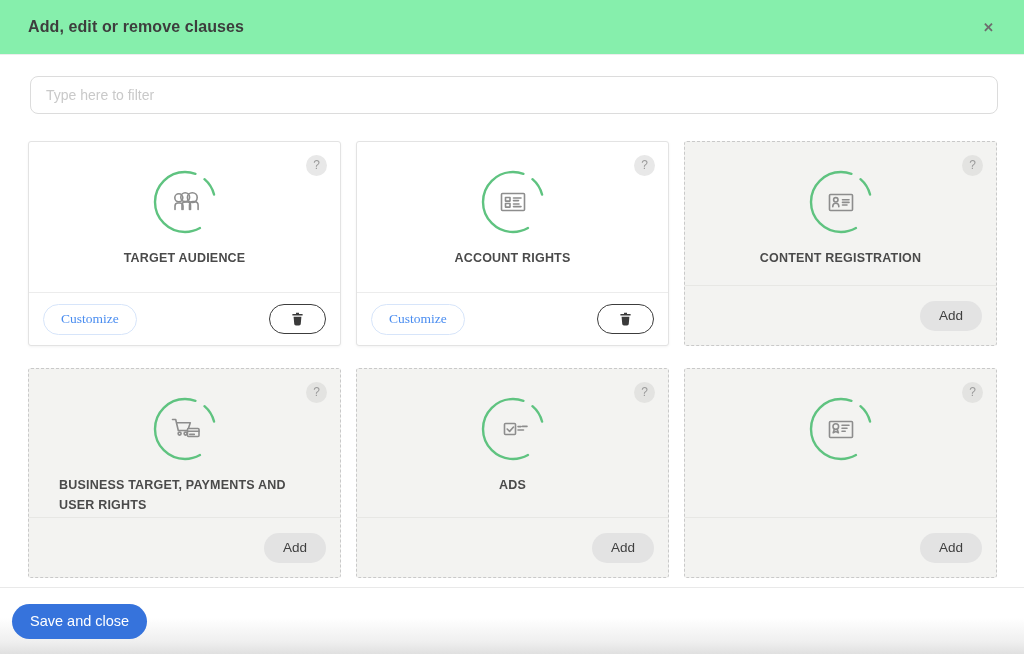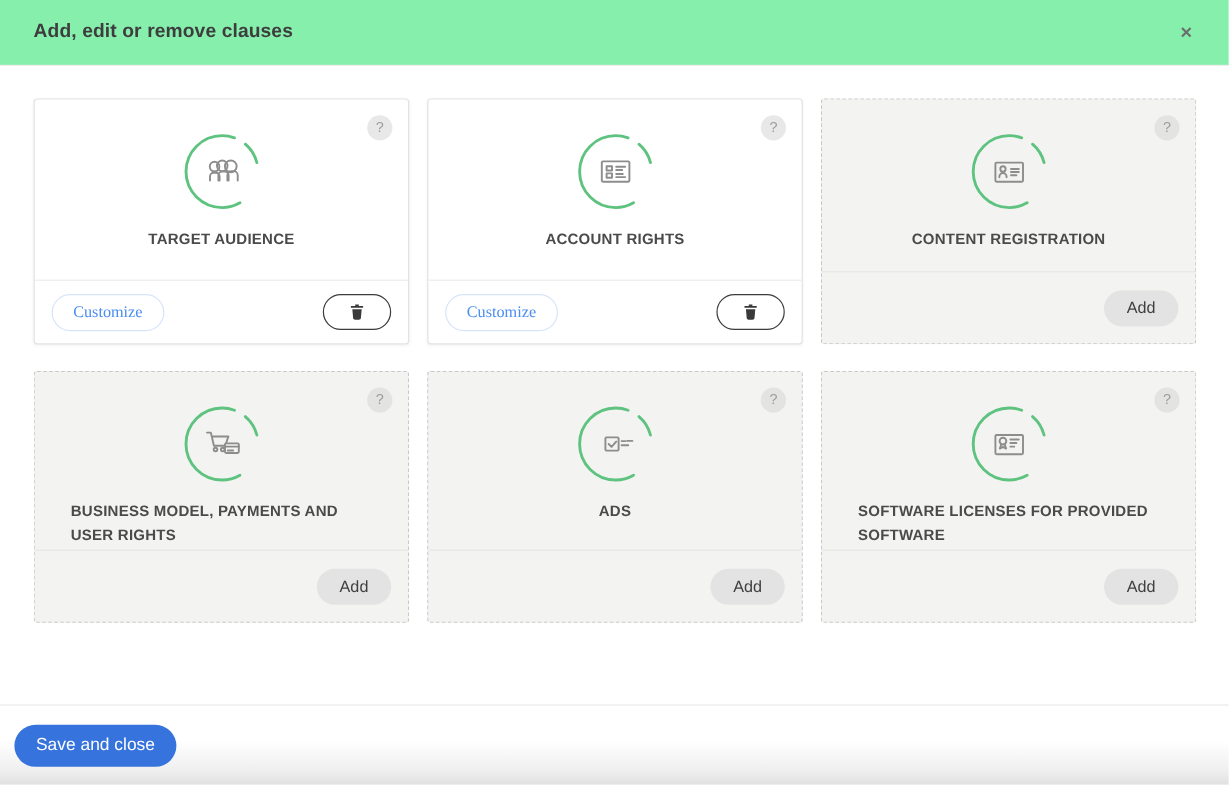--- a/index.html
+++ b/index.html
@@ -142,20 +142,23 @@
 
 <div>
 
   <div class="modal-header">
     <div class="modal-title">Add, edit or remove clauses</div>
     <button class="close-btn">
       <span>✕</span>
     </button>
   </div>
 
+  <div class="filter-row">
+    <input class="filter-input" type="text" placeholder="Type here to filter" style="">
+  </div>
 
   <div class="grid">
 
     <div class="card added">
       <div class="card-main">
         <button class="help-btn">?</button>
         <div class="icon-wrap">
           <svg class="arc-svg" width="66" height="66" viewBox="0 0 66 66">
               <use href="#green-arc"></use>
             </svg>
@@ -236,21 +239,21 @@
               <use href="#green-arc"></use>
             </svg>
           <svg width="40" height="40" viewBox="0 0 40 40" class="glyph">
             <path d="M7.5 10.5 h3.2 l2.6 11 h9.4 l2.6 -7.8 H11.4"></path>
             <circle cx="14.6" cy="24.6" r="1.5"></circle>
             <circle cx="20.6" cy="24.6" r="1.5"></circle>
             <rect x="22.5" y="19.5" width="11.5" height="8" rx="1" fill="#f3f3f1"></rect>
             <path d="M22.5 22.2 h11.5 M24.8 25.4 h4.5"></path>
           </svg>
         </div>
-        <div class="card-title">BUSINESS MODEL, PAYMENTS AND USER RIGHTS</div>
+        <div class="card-title">BUSINESS TARGET, PAYMENTS AND USER RIGHTS</div>
       </div>
       <div class="card-foot">
         <button class="add-btn">Add</button>
       </div>
     </div>
 
     <div class="card available">
       <div class="card-main">
         <button class="help-btn">?</button>
         <div class="icon-wrap">
@@ -277,21 +280,20 @@
           <svg class="arc-svg" width="66" height="66" viewBox="0 0 66 66">
               <use href="#green-arc"></use>
             </svg>
           <svg width="40" height="40" viewBox="0 0 40 40" class="glyph">
             <rect x="8.5" y="12.5" width="23" height="16" rx="1"></rect>
             <circle cx="14.8" cy="17.6" r="2.8"></circle>
             <path d="M13.4 20.2 L12.2 23.8 l2.3 -1.2 M16.2 20.2 L17.4 23.8 l-2.3 -1.2"></path>
             <path d="M21 16.2 h7 M21 19.2 h5 M21 22.2 h3.2"></path>
           </svg>
         </div>
-        <div class="card-title">SOFTWARE LICENSES FOR PROVIDED SOFTWARE</div>
       </div>
       <div class="card-foot">
         <button class="add-btn">Add</button>
       </div>
     </div>
 
   </div>
 
   <div class="modal-footer">
     <button class="save-btn">Save and close</button>

